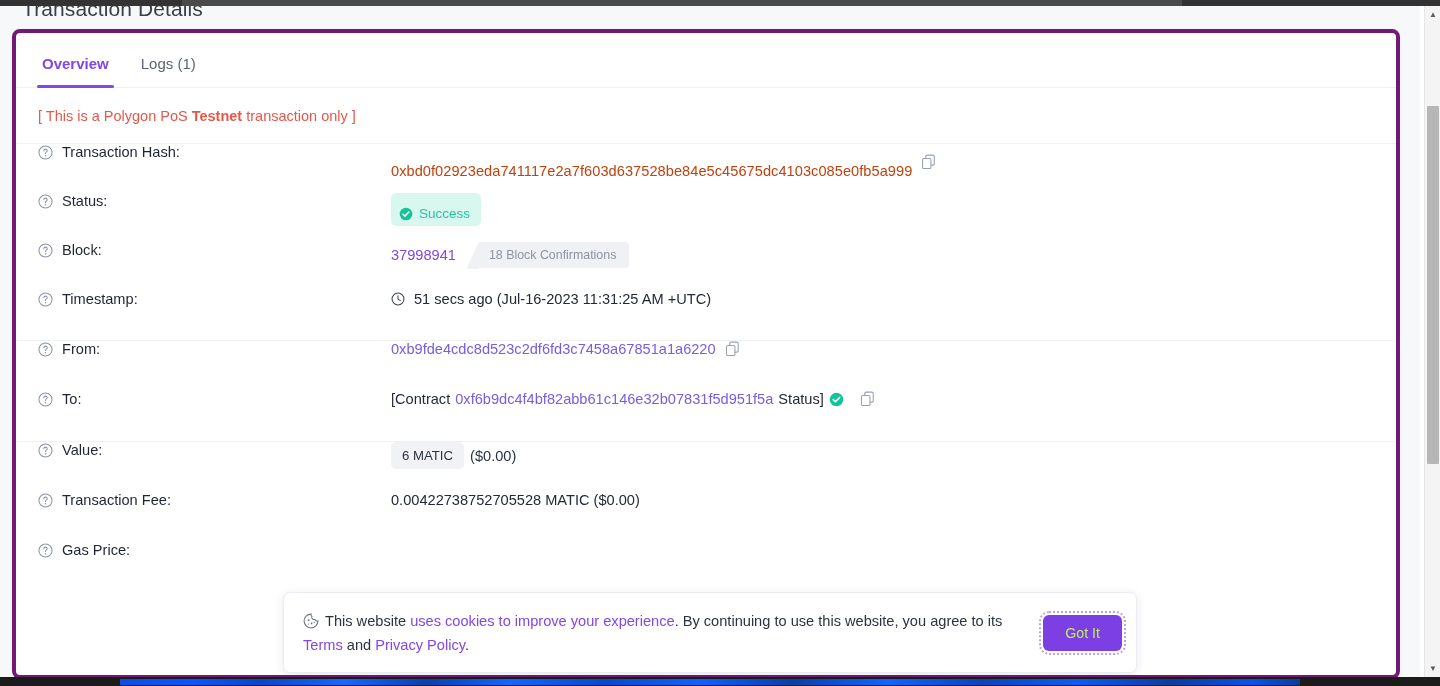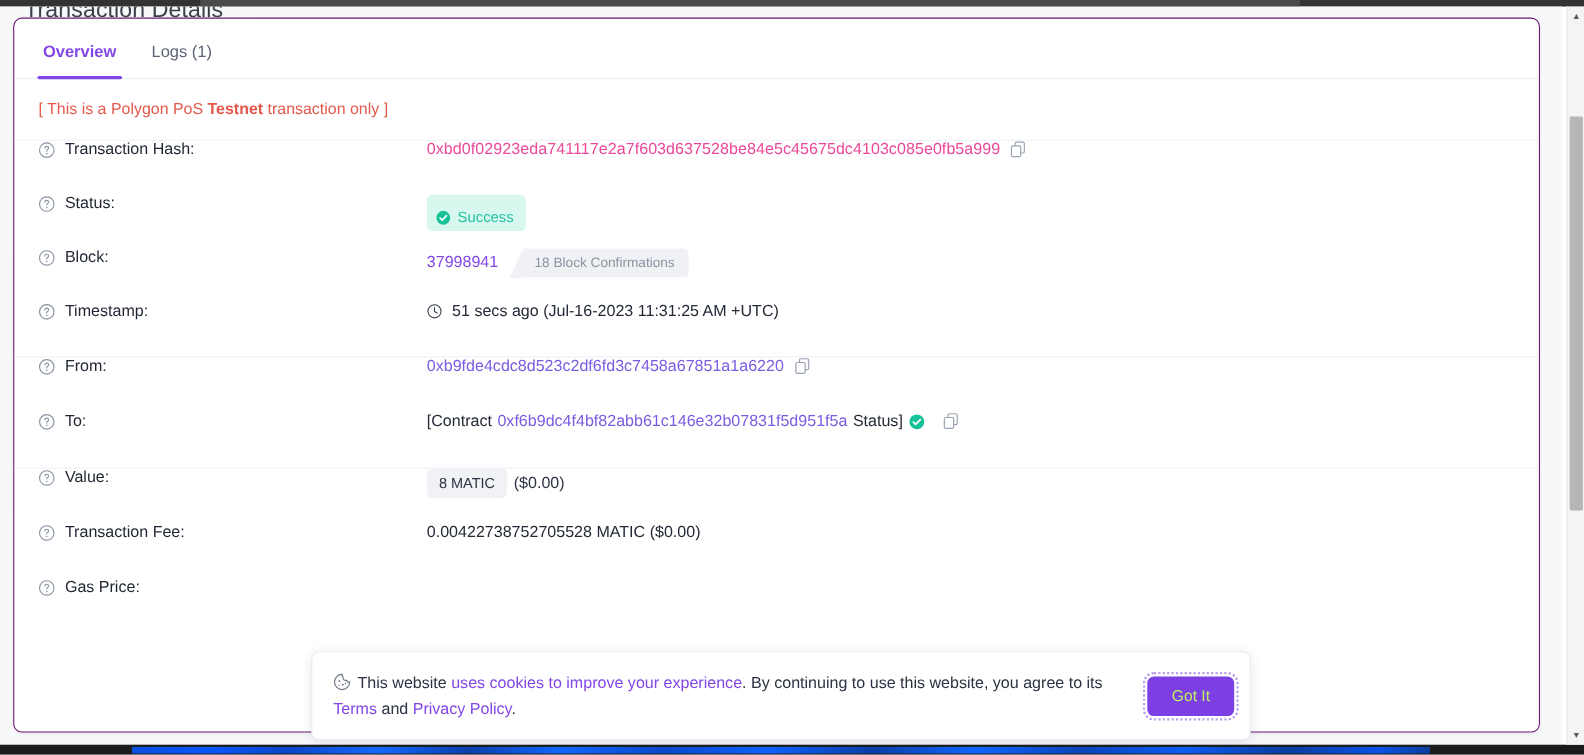--- a/index.html
+++ b/index.html
@@ -54,25 +54,25 @@
     font-size: 21px;
     font-weight: 500;
     color: #3b3f4a;
     letter-spacing: .1px;
     white-space: nowrap;
   }
 
   
   #card {
     position: absolute;
-    top: 10px; left: 12px;
+    top: 23px; left: 12px;
     width: 1388px;
     height: 650px;
     background: #ffffff;
-    border: 1px solid #701a75;
+    border: 4px solid #701a75;
     border-radius: 8px;
     box-shadow: 0 1px 3px rgba(20,30,60,.07);
   }
 
   
   #tabs {
     position: relative;
     height: 55px;
     padding-left: 10px;
     border-bottom: 1px solid #eceff3;
@@ -152,21 +152,21 @@
     width: 15px; height: 16px;
     flex: 0 0 15px;
     display: block;
     color: #9aa3b2;
     cursor: pointer;
   }
 
   .link { color: #8247e5; text-decoration: none; cursor: pointer; }
   .link.blueish { color: #7b5be0; }
 
-  .mono-hash { color: #ec4899; letter-spacing: .05px; }
+  .mono-hash { color: #c2410c; letter-spacing: .05px; margin-top: 19px; }
 
   
   .status-badge {
     display: inline-flex;
     align-items: center;
     gap: 6px;
     background: #d8f7ef;
     color: #28c3a3;
     font-size: 13.5px;
     padding: 13px 11px 5px 8px;
@@ -429,21 +429,21 @@
       <div class="drow" style="min-height:50px;">
         <div class="label">
           <svg class="help-icon" viewBox="0 0 16 16" fill="none">
             <circle cx="8" cy="8" r="7" stroke="currentColor" stroke-width="1.1"></circle>
             <path d="M6.2 6.1c0-1 .8-1.7 1.8-1.7s1.8.7 1.8 1.6c0 .8-.5 1.2-1.1 1.6-.5.3-.7.6-.7 1.1v.3" stroke="currentColor" stroke-width="1.1" stroke-linecap="round"></path>
             <circle cx="8" cy="11.4" r=".8" fill="currentColor"></circle>
           </svg>
           <span>Value:</span>
         </div>
         <div class="value" style="gap:0;">
-          <span class="value-chip">8 MATIC</span>
+          <span class="value-chip">6 MATIC</span>
           <span class="usd">($0.00)</span>
         </div>
       </div>
 
       <div class="drow" style="min-height:50px;">
         <div class="label">
           <svg class="help-icon" viewBox="0 0 16 16" fill="none">
             <circle cx="8" cy="8" r="7" stroke="currentColor" stroke-width="1.1"></circle>
             <path d="M6.2 6.1c0-1 .8-1.7 1.8-1.7s1.8.7 1.8 1.6c0 .8-.5 1.2-1.1 1.6-.5.3-.7.6-.7 1.1v.3" stroke="currentColor" stroke-width="1.1" stroke-linecap="round"></path>
             <circle cx="8" cy="11.4" r=".8" fill="currentColor"></circle>

